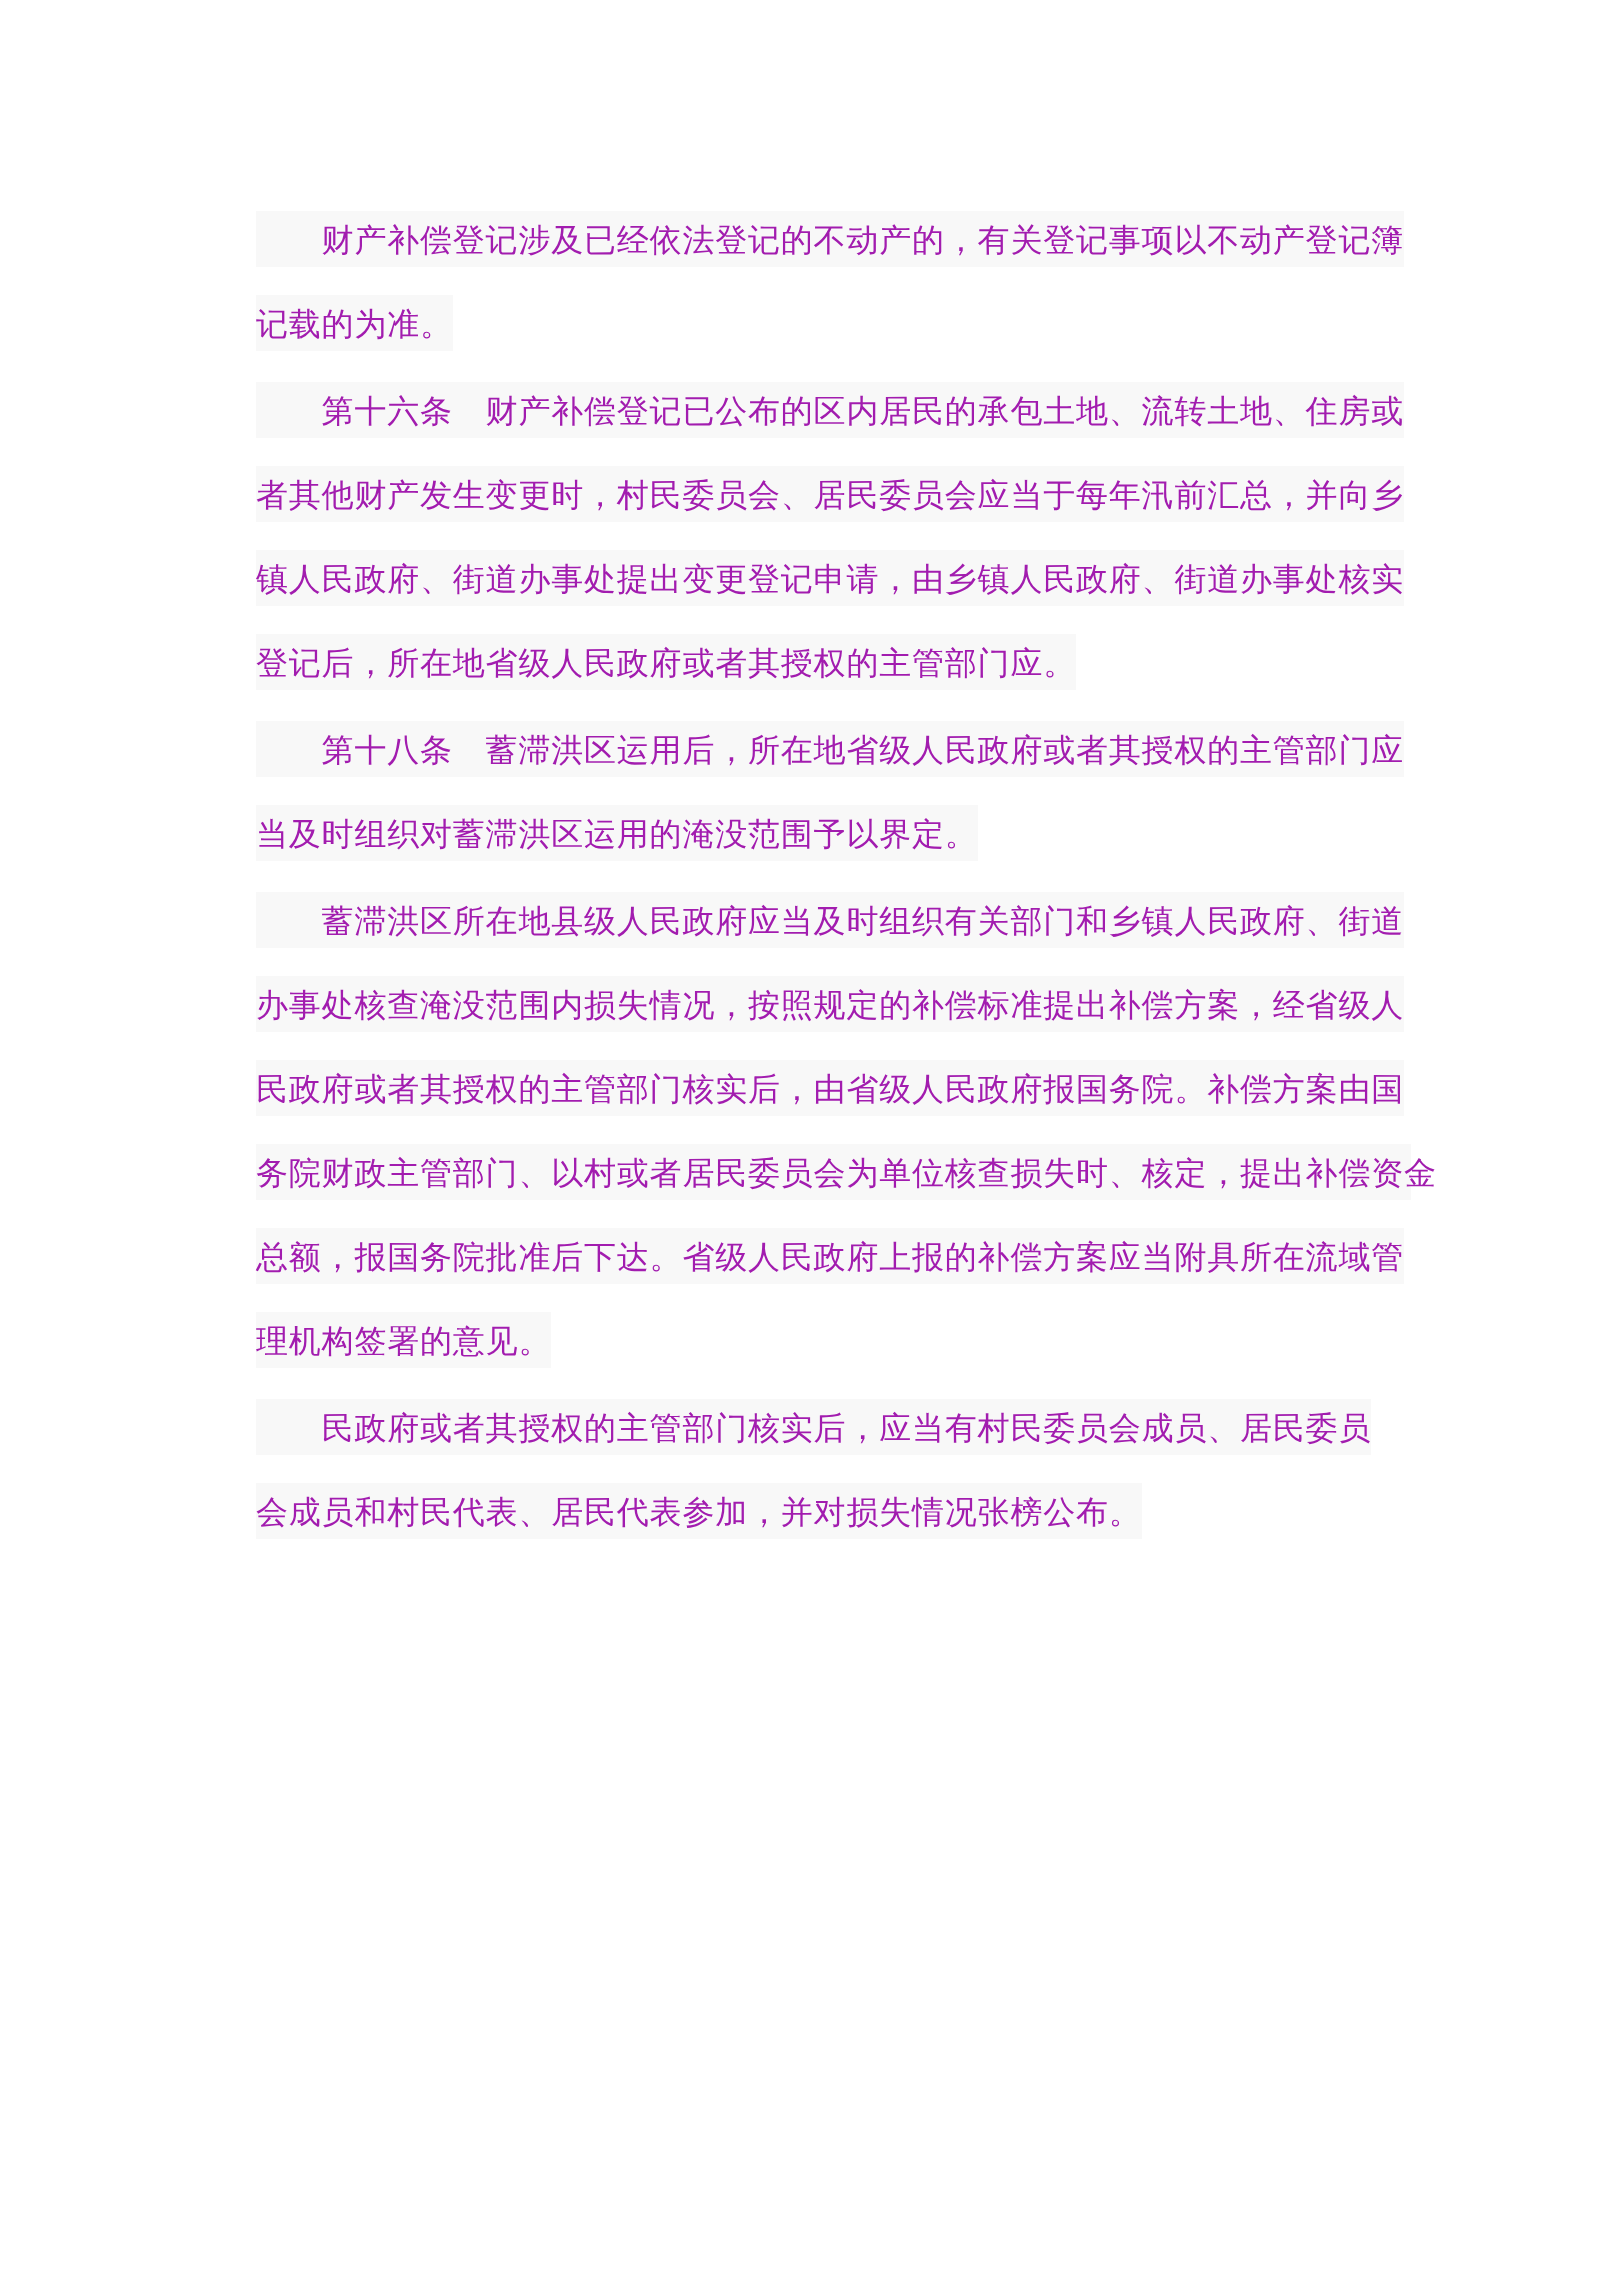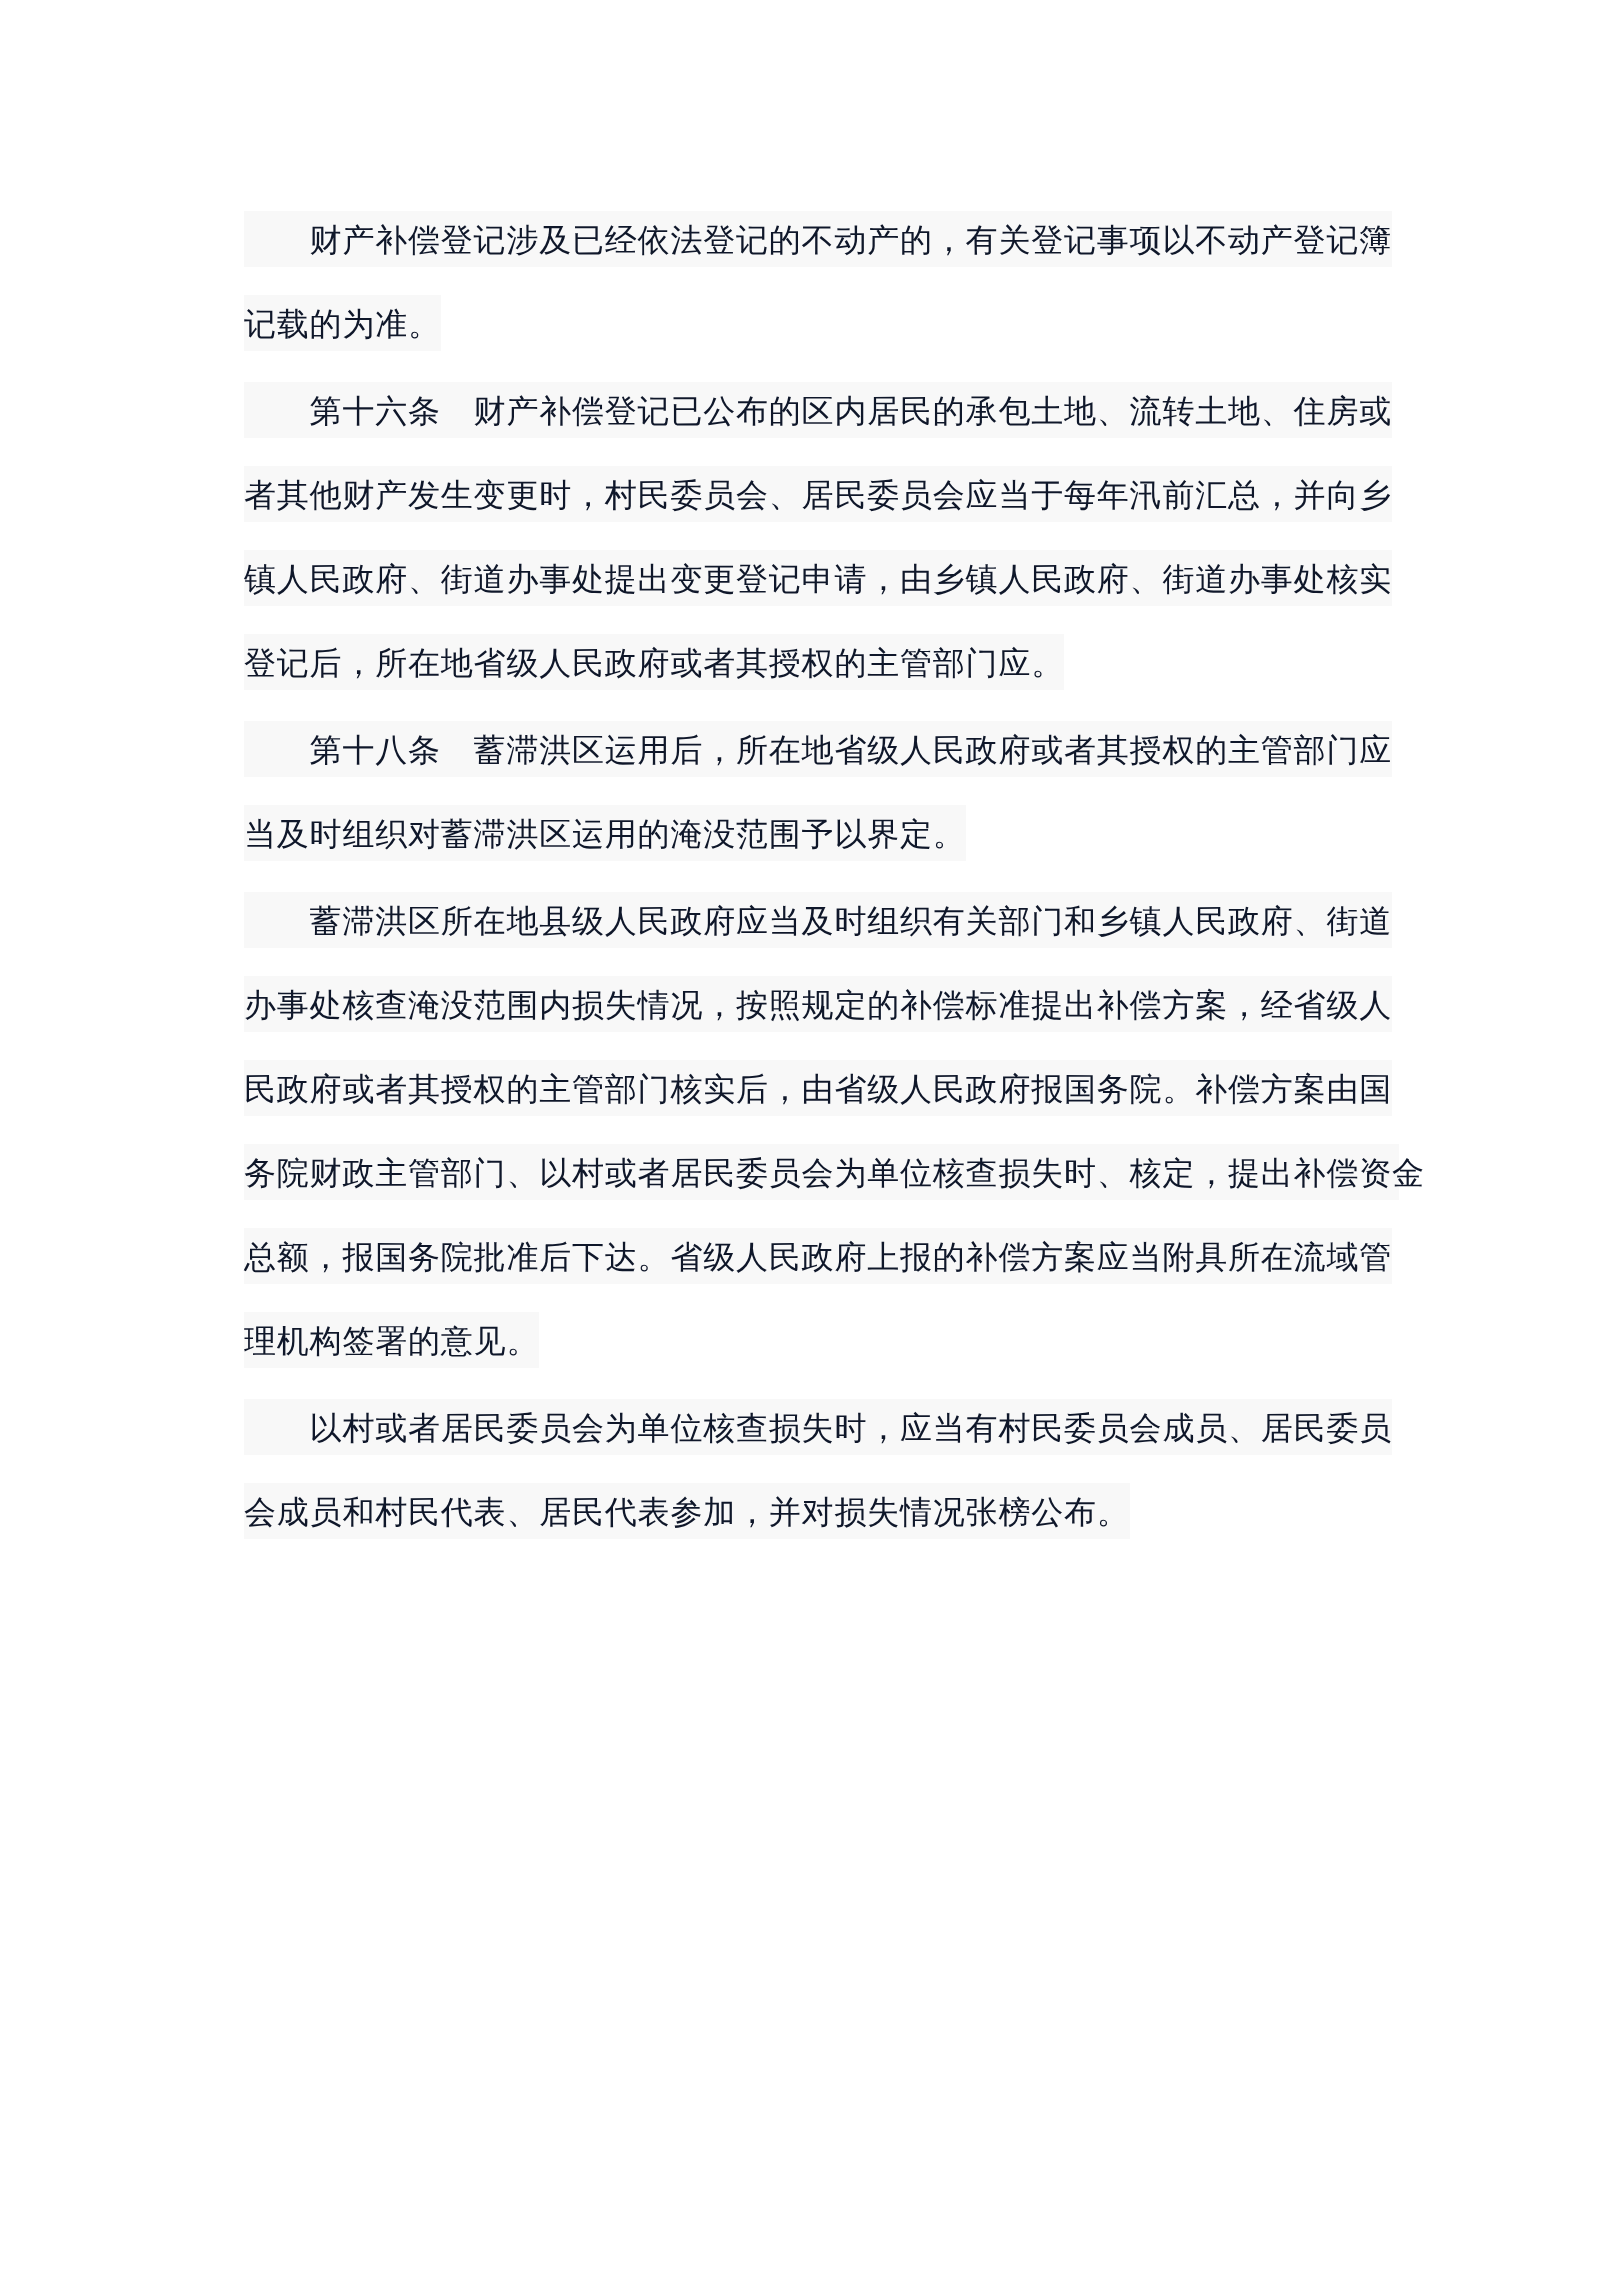--- a/index.html
+++ b/index.html
@@ -27,23 +27,23 @@
   }
   .para {
     margin: 0 0 31px 0;
     padding: 0;
   }
   .line {
     width: fit-content;
     max-width: 100%;
     height: 56px;
     line-height: 58px;
-    margin: 0 0 28px 0;
+    margin: 0 0 28px 12px;
     background: #f8f8f8;
-    color: #0f172a;
+    color: #a21caf;
     font-size: 32px;
     letter-spacing: 0.8px;
     white-space: pre;
     font-weight: 400;
   }
 </style>
 </head>
 <body>
 
 <div class="page">
@@ -64,18 +64,18 @@
       </div>
       <div class="para">
         <div class="line" style="background: rgb(248, 248, 248);">　　蓄滞洪区所在地县级人民政府应当及时组织有关部门和乡镇人民政府、街道</div>
         <div class="line" style="background: rgb(248, 248, 248);">办事处核查淹没范围内损失情况，按照规定的补偿标准提出补偿方案，经省级人</div>
         <div class="line" style="background: rgb(248, 248, 248);">民政府或者其授权的主管部门核实后，由省级人民政府报国务院。补偿方案由国</div>
         <div class="line" style="background: rgb(248, 248, 248);">务院财政主管部门、以村或者居民委员会为单位核查损失时、核定，提出补偿资金</div>
         <div class="line" style="background: rgb(248, 248, 248);">总额，报国务院批准后下达。省级人民政府上报的补偿方案应当附具所在流域管</div>
         <div class="line" style="background: rgb(248, 248, 248);">理机构签署的意见。</div>
       </div>
       <div class="para">
-        <div class="line" style="background: rgb(248, 248, 248);">　　以村或者居民委员会为单位核查损失时，应当有村民委员会成员、居民委员</div>
+        <div class="line" style="background: rgb(248, 248, 248);">　　民政府或者其授权的主管部门核实后，应当有村民委员会成员、居民委员</div>
         <div class="line" style="background: rgb(248, 248, 248);">会成员和村民代表、居民代表参加，并对损失情况张榜公布。</div>
       </div>
     </div>
 </div>
 
 
 </body></html>

